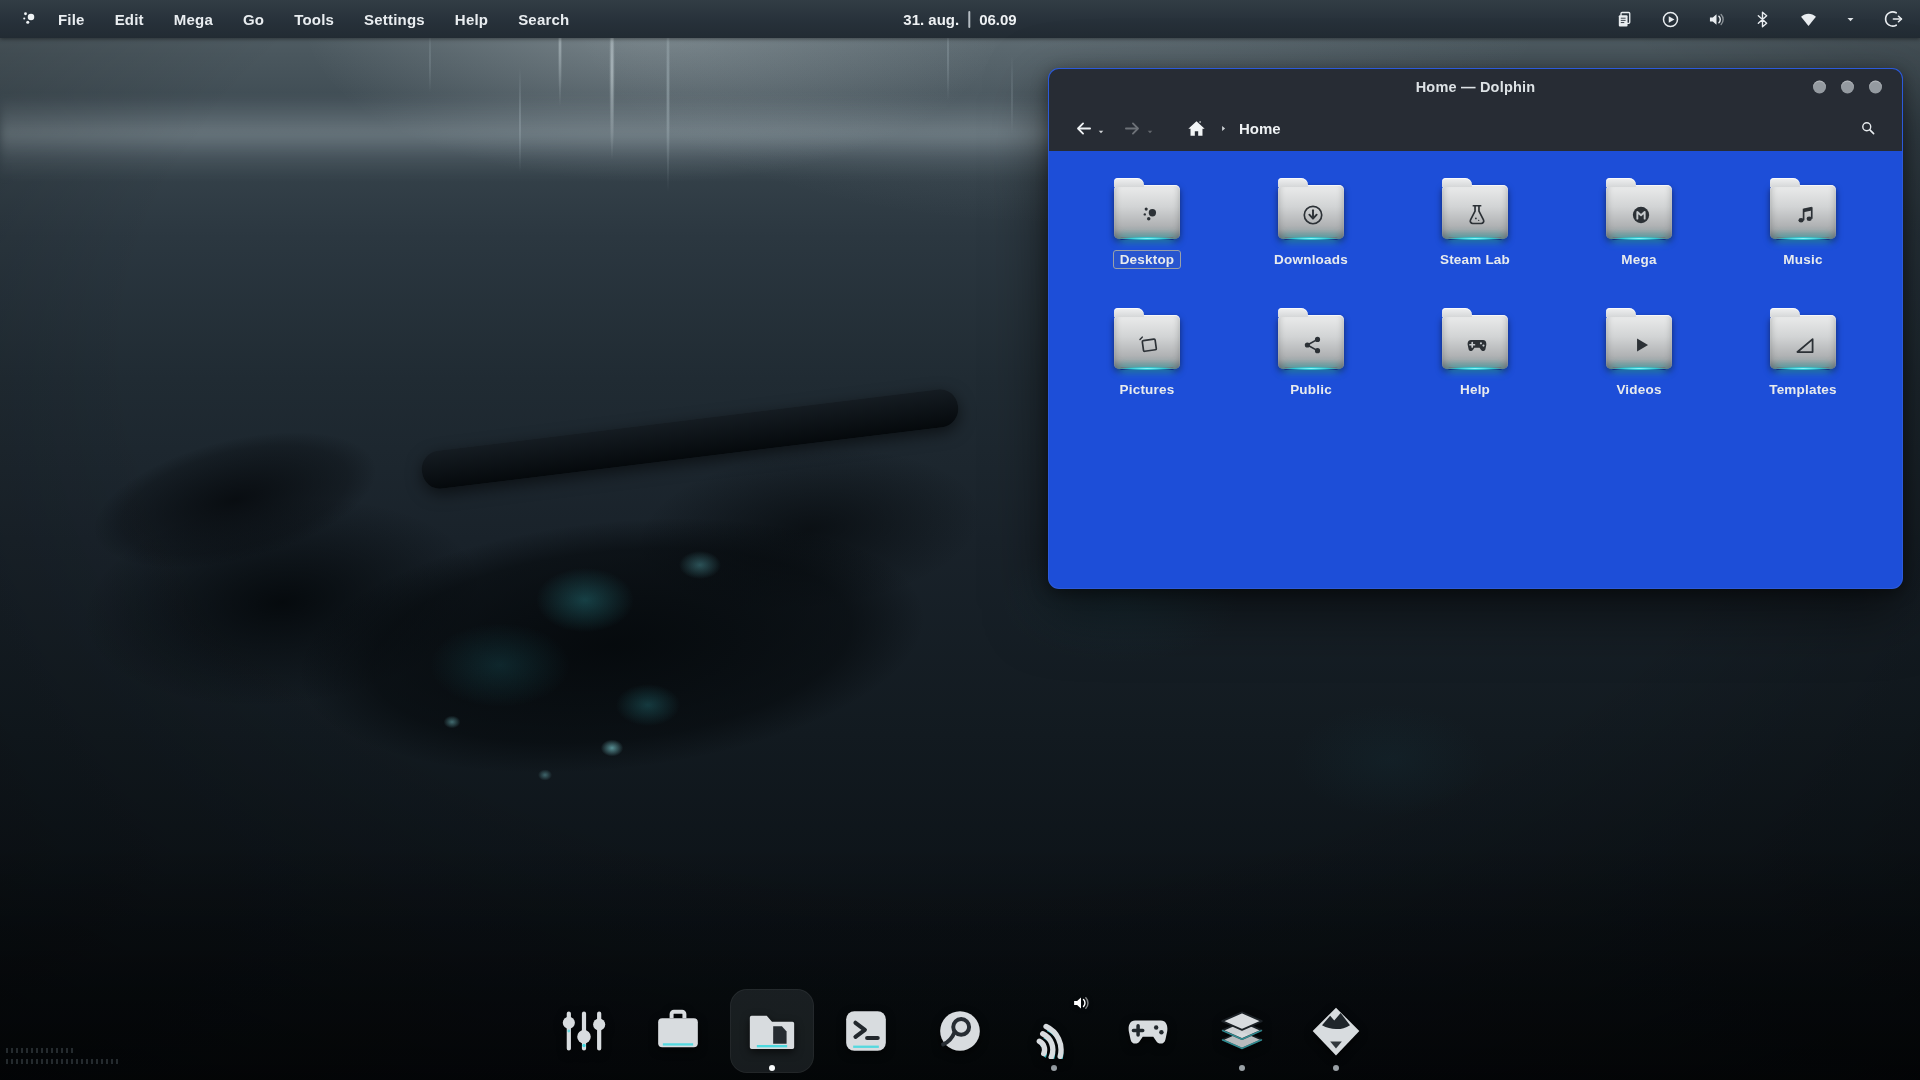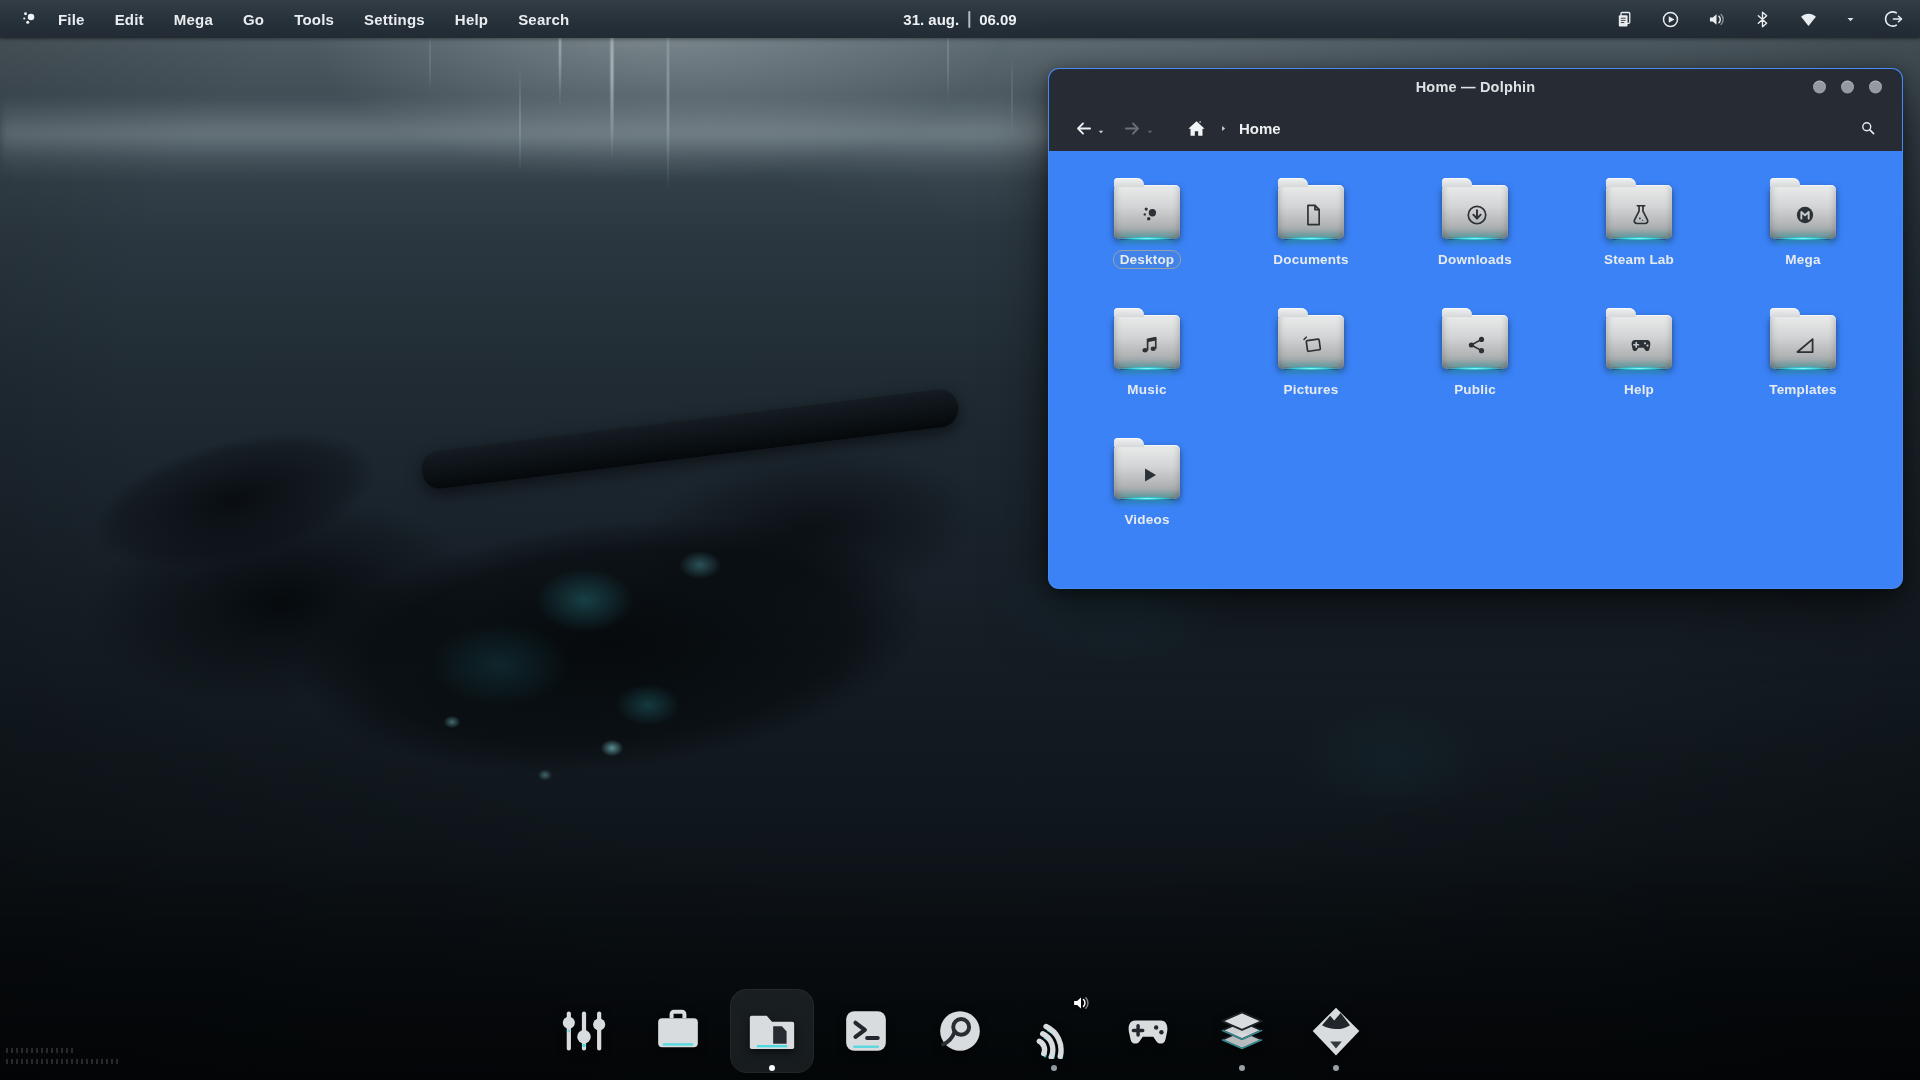--- a/index.html
+++ b/index.html
@@ -55,21 +55,21 @@
   .menu-item{font-size:15px;font-weight:600;color:#e9edf0;letter-spacing:.2px;}
   .clock{position:absolute;left:50%;transform:translateX(-50%);display:flex;align-items:center;font-size:15px;font-weight:700;color:#eef1f3;}
   .clock .sep{width:2px;height:17px;background:#ccd4d9;opacity:.85;margin:0 9px;border-radius:1px;}
   .tray{margin-left:auto;display:flex;align-items:center;gap:25px;}
   .tray-btn{display:flex;align-items:center;color:#e9edf0;}
   .tray-btn .ticon svg{width:21px;height:21px;}
   .tray-btn[data-name="tray-tray-expander"] .ticon svg{width:13px;height:13px;opacity:.95;}
   .tray-btn[data-name="tray-power"] .ticon svg{width:22px;height:22px;}
 
   
-  .window{position:absolute;left:1048px;top:68px;width:855px;height:521px;z-index:10;border-radius:11px;overflow:hidden;background:#3b82f6;border:1px solid rgba(255,255,255,.07);box-shadow:0 22px 60px rgba(0,0,0,.55), 0 4px 16px rgba(0,0,0,.4);}
+  .window{position:absolute;left:1048px;top:68px;width:855px;height:521px;z-index:10;border-radius:11px;overflow:hidden;background:#1d4ed8;border:1px solid rgba(255,255,255,.07);box-shadow:0 22px 60px rgba(0,0,0,.55), 0 4px 16px rgba(0,0,0,.4);}
   .winhead{background:#272c34;}
   .titlebar{position:relative;height:36px;display:flex;align-items:center;justify-content:center;}
   .title{font-size:14.5px;font-weight:700;color:#dde2e5;letter-spacing:.2px;}
   .winbtns{position:absolute;right:20px;top:50%;transform:translateY(-50%);display:flex;gap:15px;}
   .winbtn{width:13px;height:13px;border-radius:50%;background:#949aa0;box-shadow:inset 0 1px 1px rgba(255,255,255,.35);}
   .toolbar{height:46px;display:flex;align-items:center;padding:0 24px;color:#e8ecef;background:#272c34;}
   .navbtn{display:flex;align-items:center;margin-right:16px;color:#eef1f3;}
   .navbtn .arrow{width:21px;height:21px;}
   .navbtn .caret{width:10px;height:10px;margin-left:2px;transform:translateY(4px);opacity:.85;}
   .navbtn.disabled{opacity:.35;}
@@ -87,21 +87,21 @@
   .folder{position:relative;width:66px;height:54px;margin-top:8px;border-radius:5px;
     background:linear-gradient(180deg,#ebecec 0%,#d2d4d5 40%,#aaacae 82%,#8d8f92 100%);
     box-shadow:0 3px 6px rgba(0,0,0,.5), inset 0 1px 1px rgba(255,255,255,.75), inset 0 -4px 7px rgba(18,22,26,.30);}
   .folder::before{content:'';position:absolute;top:-7px;left:0;width:30px;height:9px;border-radius:4px 7px 0 0;background:linear-gradient(180deg,#f0f1f2,#d5d7d8);box-shadow:inset 0 1px 0 rgba(255,255,255,.7);}
   .folder::after{content:'';position:absolute;bottom:-1px;left:9%;width:82%;height:3px;border-radius:2px;
     background:radial-gradient(ellipse at center,#8df5f9 0%,#2fc9d2 45%,rgba(47,201,210,0) 80%);
     box-shadow:0 0 9px 1px rgba(63,224,230,.8);}
   .glyph{position:absolute;left:53%;top:56%;transform:translate(-50%,-50%);color:#2c3136;}
   .glyph svg{width:27px;height:27px;}
   .folder-label{margin-top:11px;font-size:13.5px;font-weight:600;color:#e8ebed;letter-spacing:.2px;padding:1px 6px;border:1px solid transparent;}
-  .folder-item.selected .folder-label{border:1px solid #99a1a8;border-radius:9px;background:rgba(125,140,150,.12);}
+  .folder-item.selected .folder-label{border:1px solid #99a1a8;border-radius:3px;background:rgba(125,140,150,.12);}
 
   
   .dock{position:absolute;left:50%;transform:translateX(-50%);bottom:9px;z-index:8;display:flex;align-items:flex-end;gap:36px;}
   .dock-item{display:flex;flex-direction:column;align-items:center;width:58px;}
   .icon-wrap{position:relative;width:58px;height:58px;display:flex;align-items:center;justify-content:center;color:#d8dcdf;}
   .dicon svg{width:56px;height:56px;filter:drop-shadow(0 3px 4px rgba(0,0,0,.65));}
   .dock-item.active .icon-wrap::before{content:'';position:absolute;left:50%;top:50%;width:82px;height:82px;transform:translate(-50%,-50%);border-radius:17px;background:rgba(195,214,222,.10);border:1px solid rgba(255,255,255,.05);}
   .badge{display:none;position:absolute;top:-10px;right:-9px;color:#ffffff;}
   .badge svg{width:22px;height:22px;filter:drop-shadow(0 1px 2px rgba(0,0,0,.7));}
   .dock-item.badged .badge{display:block;}
@@ -422,30 +422,20 @@
     <div class="folder-item selected" data-name="folder-item-desktop">
           <span class="folder" data-name="folder-icon">
             <span class="glyph" data-name="dots-icon">
               <svg viewBox="0 0 48 48">
                 <use href="#sym-dots"></use>
               </svg>
             </span>
           </span>
           <span class="folder-label" data-name="folder-label">Desktop</span>
         </div>
-        <div class="folder-item" data-name="folder-item-documents">
-          <span class="folder" data-name="folder-icon">
-            <span class="glyph" data-name="document-icon">
-              <svg viewBox="0 0 48 48">
-                <use href="#sym-document"></use>
-              </svg>
-            </span>
-          </span>
-          <span class="folder-label" data-name="folder-label">Documents</span>
-        </div>
         <div class="folder-item" data-name="folder-item-downloads">
           <span class="folder" data-name="folder-icon">
             <span class="glyph" data-name="download-icon">
               <svg viewBox="0 0 48 48">
                 <use href="#sym-download"></use>
               </svg>
             </span>
           </span>
           <span class="folder-label" data-name="folder-label">Downloads</span>
         </div>
@@ -502,40 +492,40 @@
         <div class="folder-item" data-name="folder-item-steam">
           <span class="folder" data-name="folder-icon">
             <span class="glyph" data-name="gamepad-icon">
               <svg viewBox="0 0 48 48">
                 <use href="#sym-gamepad"></use>
               </svg>
             </span>
           </span>
           <span class="folder-label" data-name="folder-label">Help</span>
         </div>
+        <div class="folder-item" data-name="folder-item-videos">
+          <span class="folder" data-name="folder-icon">
+            <span class="glyph" data-name="play-icon">
+              <svg viewBox="0 0 48 48">
+                <use href="#sym-play"></use>
+              </svg>
+            </span>
+          </span>
+          <span class="folder-label" data-name="folder-label">Videos</span>
+        </div>
         <div class="folder-item" data-name="folder-item-templates">
           <span class="folder" data-name="folder-icon">
             <span class="glyph" data-name="ruler-icon">
               <svg viewBox="0 0 48 48">
                 <use href="#sym-ruler"></use>
               </svg>
             </span>
           </span>
           <span class="folder-label" data-name="folder-label">Templates</span>
         </div>
-        <div class="folder-item" data-name="folder-item-videos">
-          <span class="folder" data-name="folder-icon">
-            <span class="glyph" data-name="play-icon">
-              <svg viewBox="0 0 48 48">
-                <use href="#sym-play"></use>
-              </svg>
-            </span>
-          </span>
-          <span class="folder-label" data-name="folder-label">Videos</span>
-        </div>
       </div>
   </section>
 
   <footer class="dock" data-name="dock">
 
   <div class="dock-item" data-name="dock-item-tweaks">
         <span class="icon-wrap">
           <span class="dicon" data-name="sliders-icon">
             <svg viewBox="0 0 48 48">
               <use href="#sym-sliders"></use>

